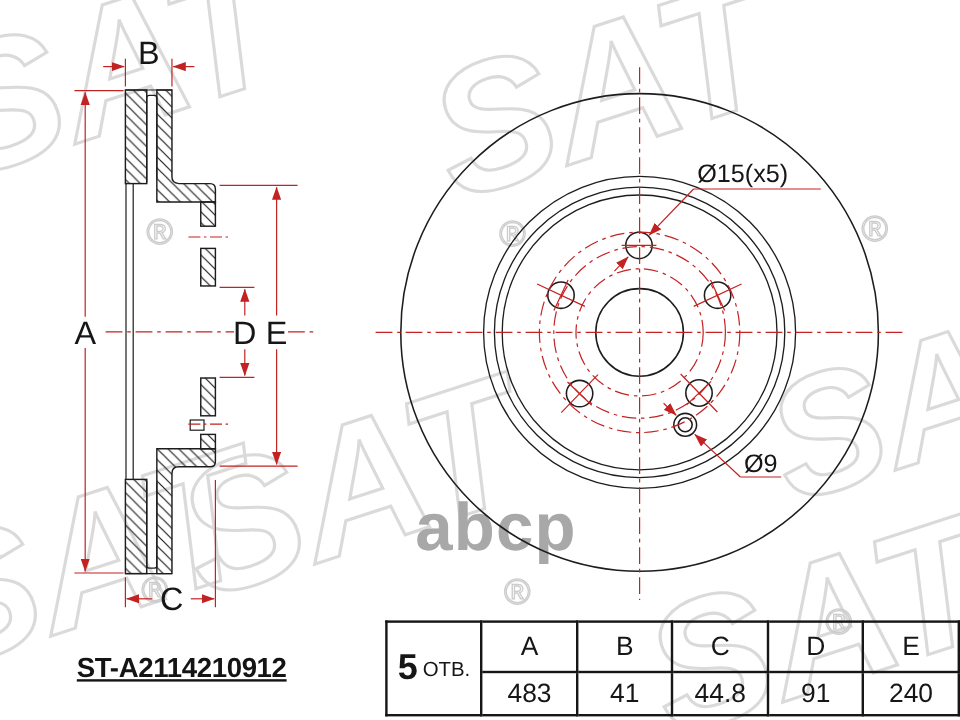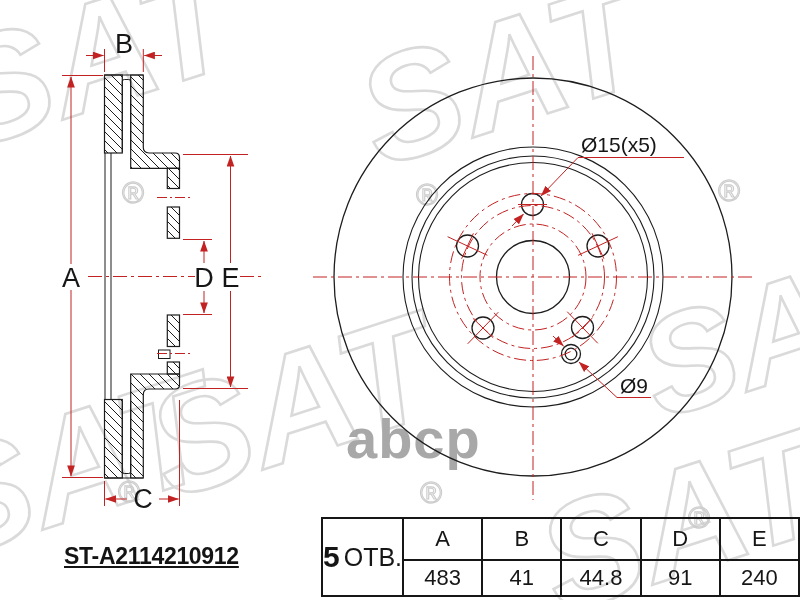--- a/index.html
+++ b/index.html
@@ -28,21 +28,21 @@
   }
   table.spec td{
     border:2px solid #161616;text-align:center;vertical-align:middle;
     padding:0;background:transparent;
   }
   td.hdr{width:79px;height:40px;}
   td.val{width:79px;height:34px;}
   td.holes-cell{width:78px;}
   .holes-inner{display:flex;align-items:center;justify-content:center;gap:4px;}
   .holes-count{font-size:30px;font-weight:bold;line-height:1;}
-  .holes-label{font-size:25px;line-height:1;}
+  .holes-label{font-size:17px;line-height:1;}
 </style>
 </head>
 <body>
 
 <div id="stage">
 <svg width="800" height="600" viewBox="0 0 800 600">
   <defs>
     <pattern id="hatch" width="9" height="9" patternUnits="userSpaceOnUse">
       <path d="M-2,-2 l13,13 M-2,7 l4,4 M7,-2 l4,4" stroke="#1d1d1d" stroke-width="1"></path>
     </pattern>

